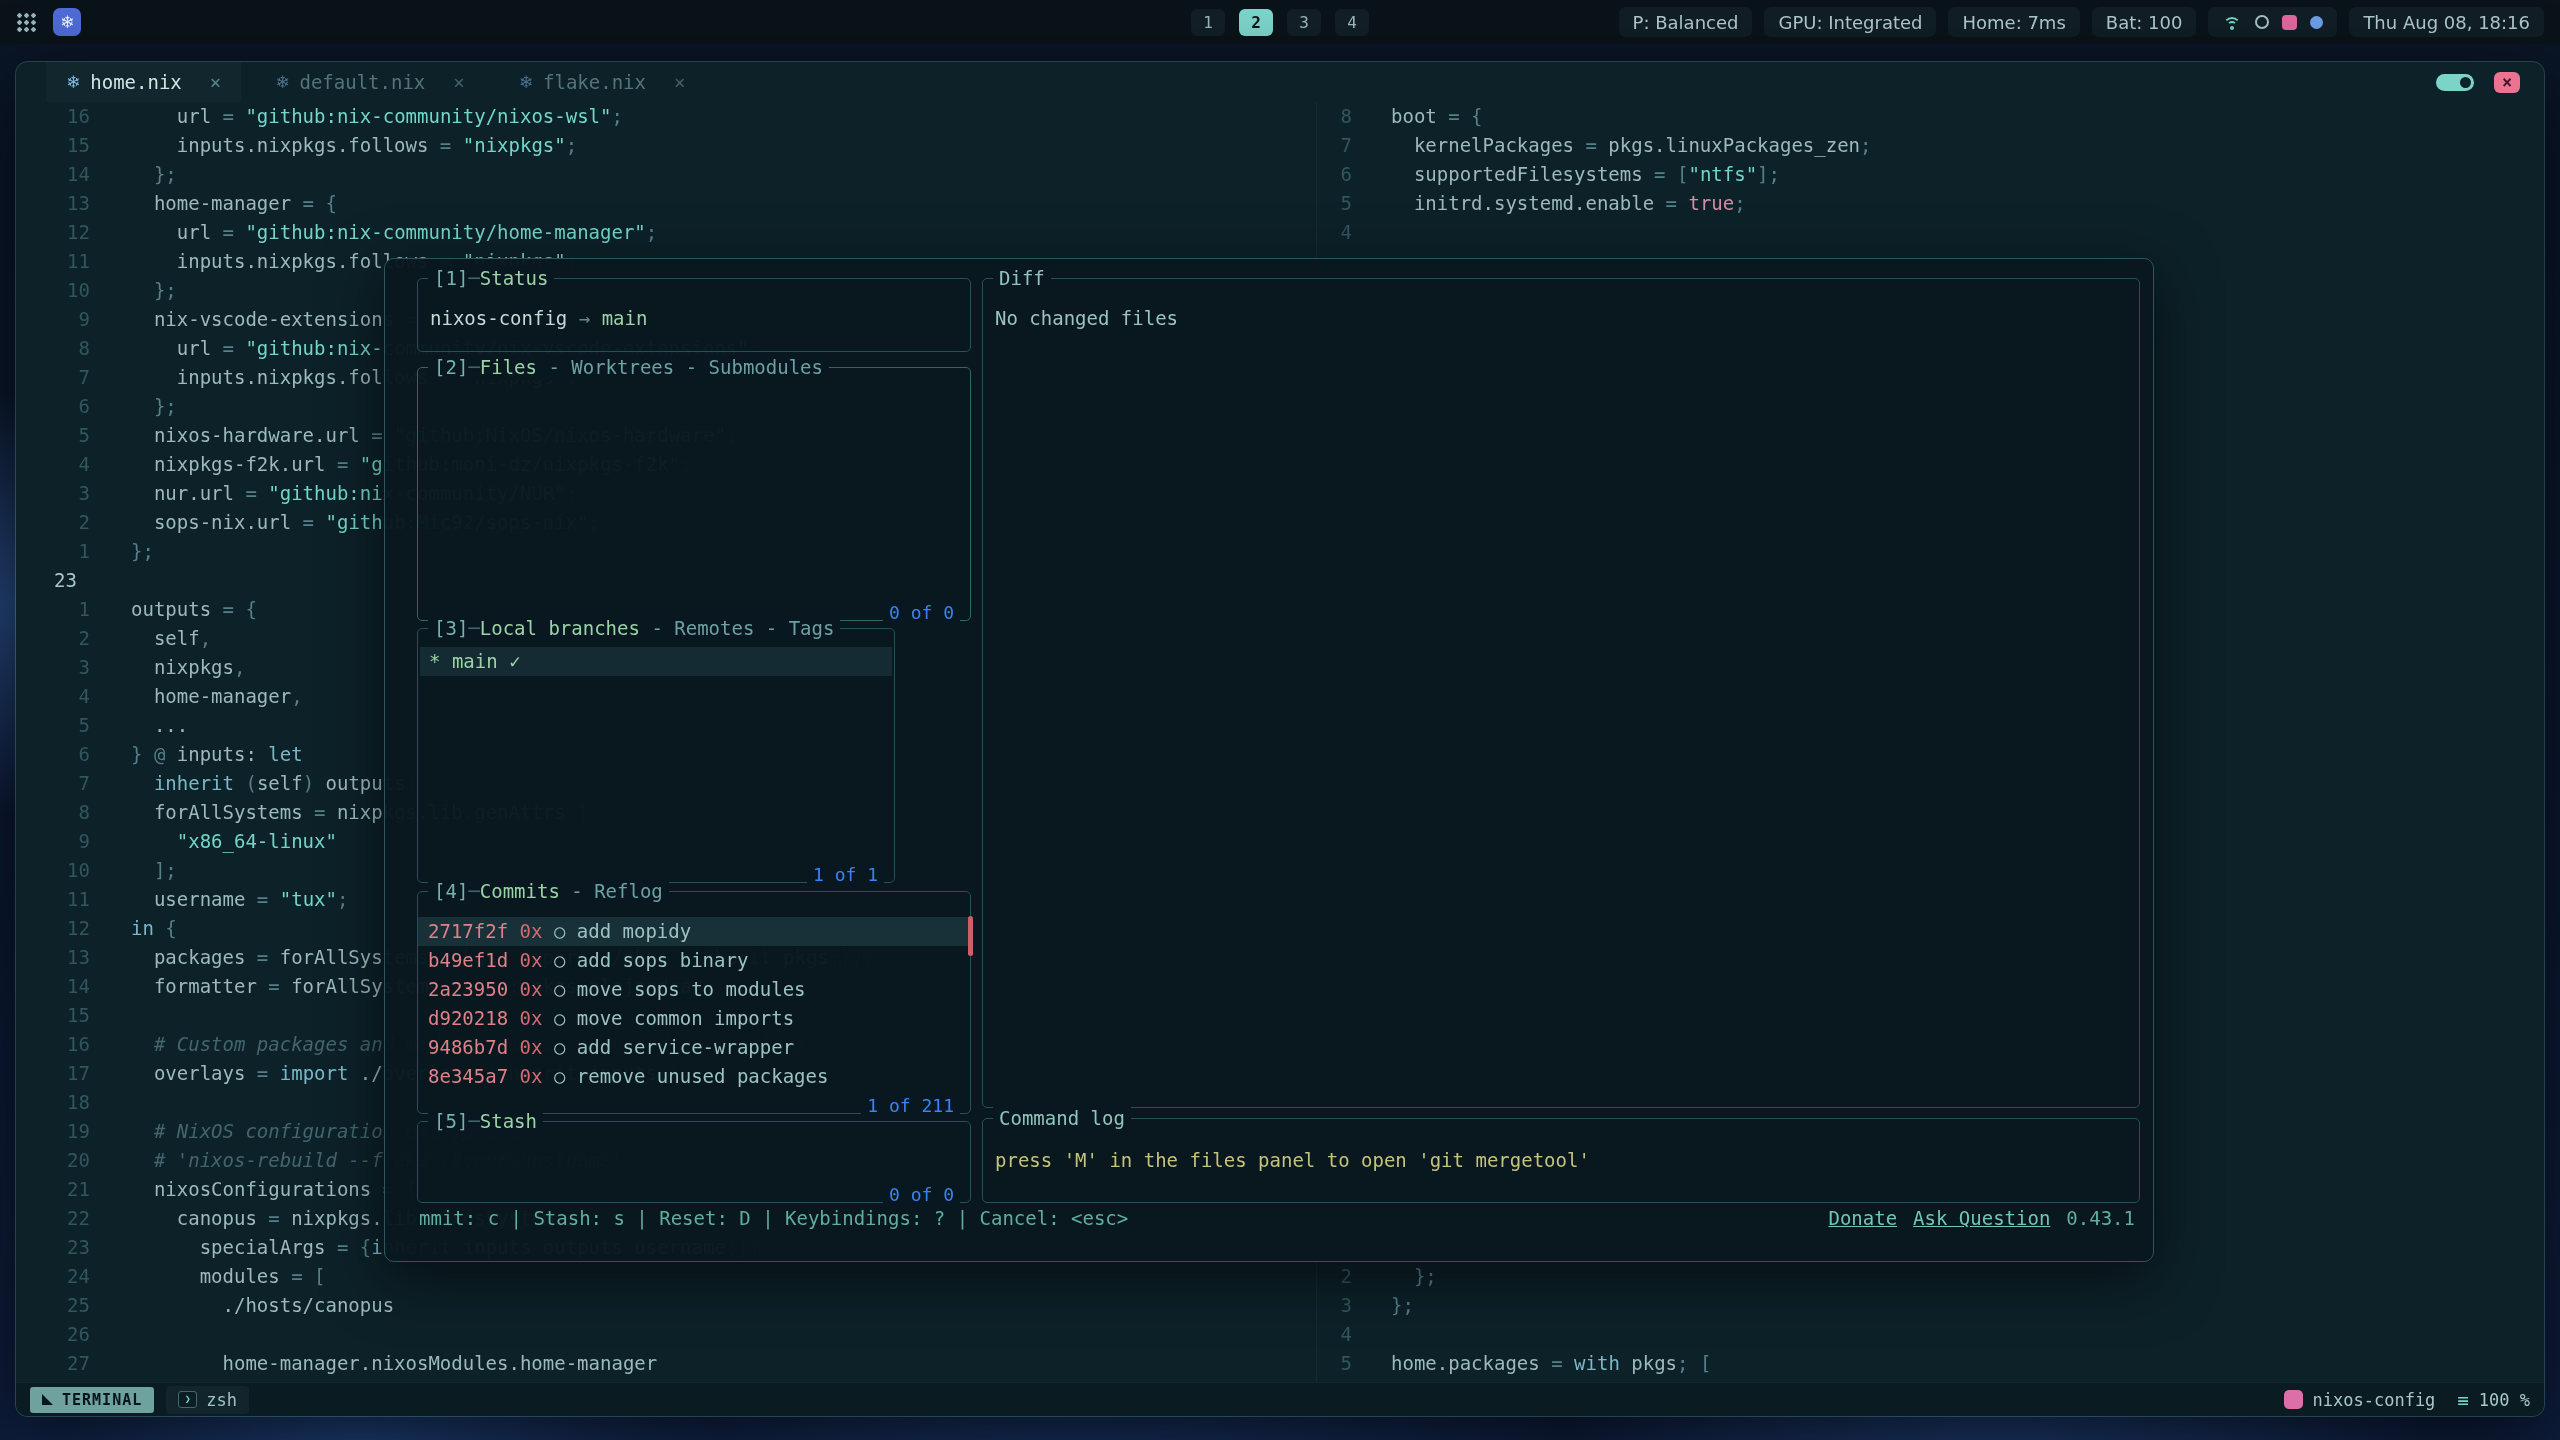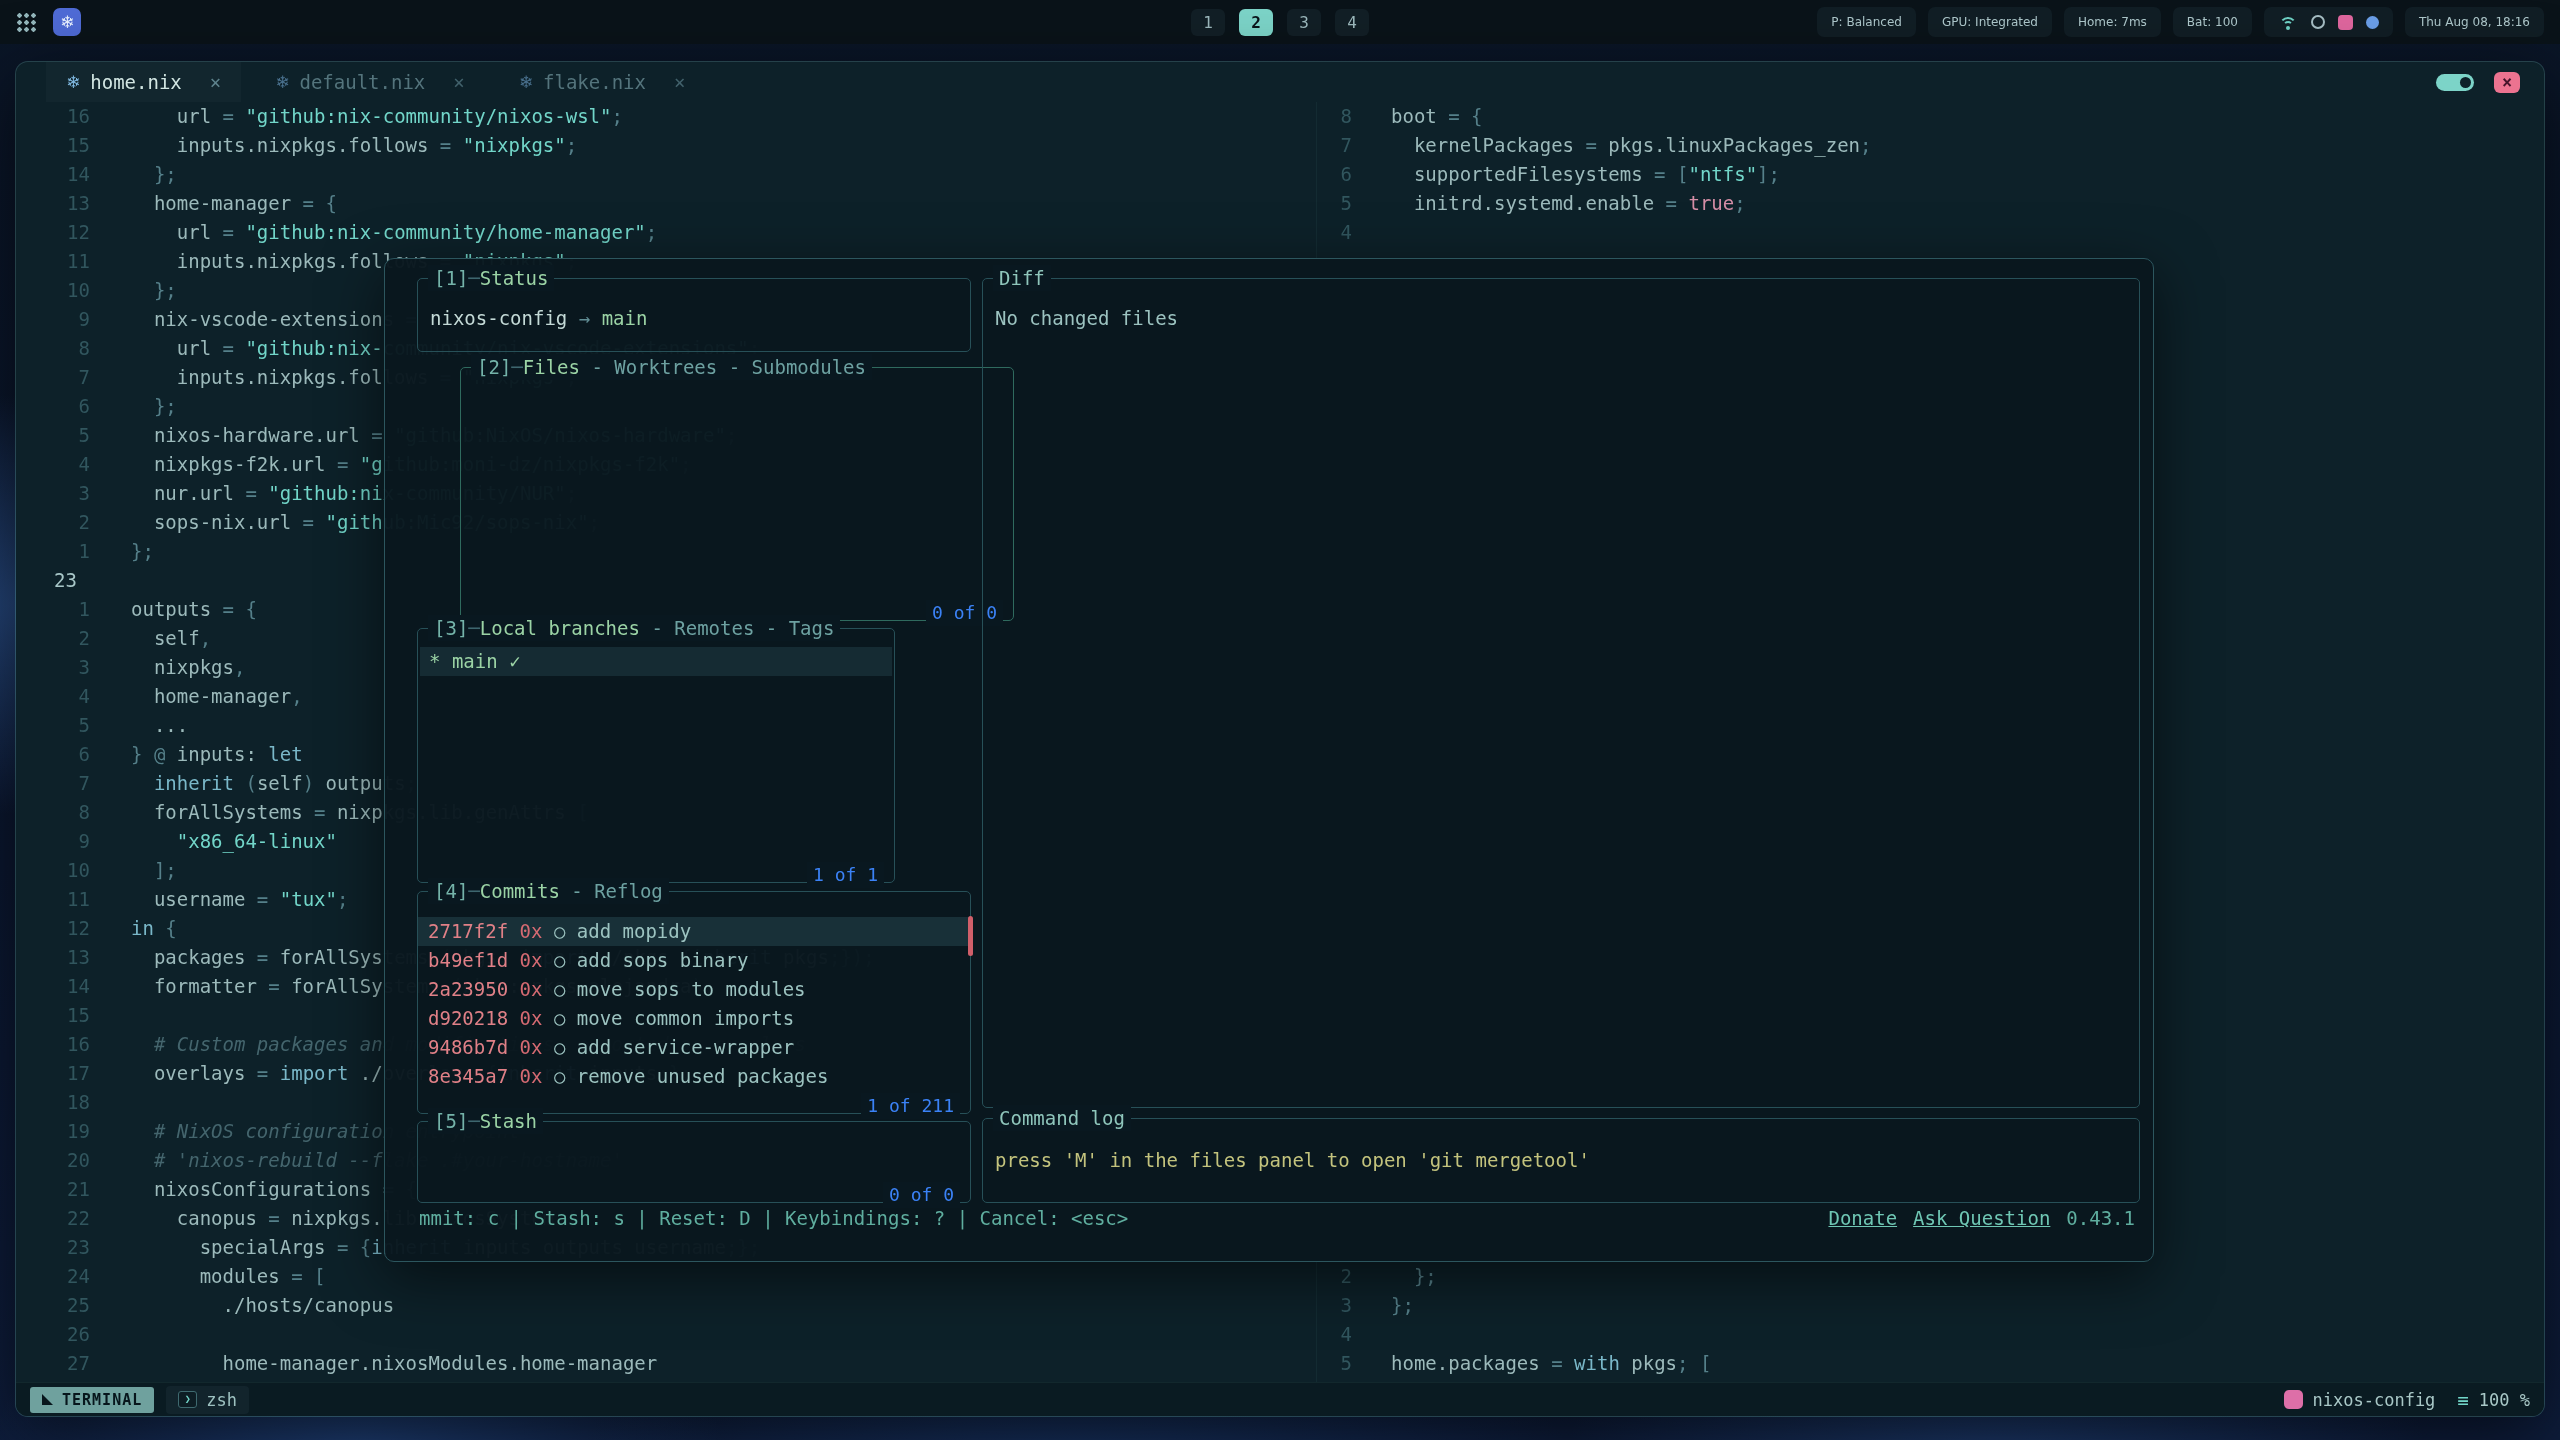--- a/index.html
+++ b/index.html
@@ -26,21 +26,21 @@
   .nix-badge{width:28px;height:28px;border-radius:7px;background:#4f6bd6;color:#eaf2ff;
     font-size:17px;display:flex;align-items:center;justify-content:center;}
   .tb-center{position:absolute;left:50%;top:0;height:44px;transform:translateX(-50%);
     display:flex;align-items:center;gap:14px;}
   .ws{min-width:34px;height:27px;border-radius:6px;background:#121f26;color:#9db9bd;
     display:flex;align-items:center;justify-content:center;font-size:16px;
     font-family:"DejaVu Sans Mono",monospace;}
   .ws.on{background:#7cd4c8;color:#0a1319;font-weight:bold;}
   .tb-right{margin-left:auto;display:flex;align-items:center;gap:12px;}
   .pill{height:30px;border-radius:7px;background:#111e25;color:#aec8cb;
-    display:flex;align-items:center;padding:0 14px;font-size:12px;white-space:pre;}
+    display:flex;align-items:center;padding:0 14px;font-size:18px;white-space:pre;}
   .tray{gap:13px;}
   .wifi{position:relative;width:20px;height:16px;display:inline-block;}
   .wifi i{position:absolute;display:block;border:2px solid #6fd3c6;border-radius:50%;
     border-bottom-color:transparent;border-left-color:transparent;border-right-color:transparent;box-sizing:border-box;}
   .wifi .a1{width:18px;height:18px;left:1px;top:3px;}
   .wifi .a2{width:10px;height:10px;left:5px;top:7px;}
   .wifi .dot{position:absolute;width:4px;height:4px;border-radius:50%;background:#6fd3c6;
     border:none;left:8px;top:12px;}
   .bell{width:14px;height:14px;border-radius:50%;border:2px solid #a7bfc5;box-sizing:border-box;display:inline-block;}
   .media-ic{width:15px;height:15px;border-radius:4px;background:#e0679f;display:inline-block;}
@@ -108,21 +108,21 @@
   .pkey{color:#74b3a9;}
   .pkey::after{content:"─";color:#3d666e;}
   .pname{color:#9bd3a5;}
   .pname-plain{color:#8fc6bb;}
   .pextra{color:#6da1a1;}
   .pcount{position:absolute;bottom:-6px;right:10px;background:#091820;padding:0 6px;
     color:#3b82f6;line-height:26px;font-size:18px;}
   #p-status{left:32px;top:19px;width:554px;height:74px;}
   .status-line{padding:28px 0 0 12px;white-space:pre;}
   .st-repo{color:#c4dad7;} .st-arrow{color:#618e95;} .st-branch{color:#9bd3a5;}
-  #p-files{left:32px;top:108px;width:554px;height:254px;border-color:#2f6a5e;margin-left:43px;}
+  #p-files{left:32px;top:108px;width:554px;height:254px;border-color:#2f6a5e;}
   #p-branches{left:32px;top:369px;width:478px;height:255px;}
   .branch-row{margin:18px 2px 0 2px;height:29px;line-height:29px;padding-left:9px;
     background:rgba(86,150,160,0.16);white-space:pre;color:#9bd3a5;}
   #p-commits{left:32px;top:632px;width:554px;height:223px;}
   #commit-rows{padding-top:25px;}
   .commit-row{height:29px;line-height:29px;padding-left:10px;white-space:pre;overflow:hidden;}
   .commit-row.sel{background:rgba(86,150,160,0.20);}
   .c-hash{color:#e08087;text-align:right;} .c-auth{color:#d56a72;} .c-node{color:#9cc3c0;} .c-msg{color:#9cc3c0;}
   .commit-scrollbar{position:absolute;right:-3px;top:24px;width:5px;height:40px;
     background:#d05f6a;border-radius:3px;}

